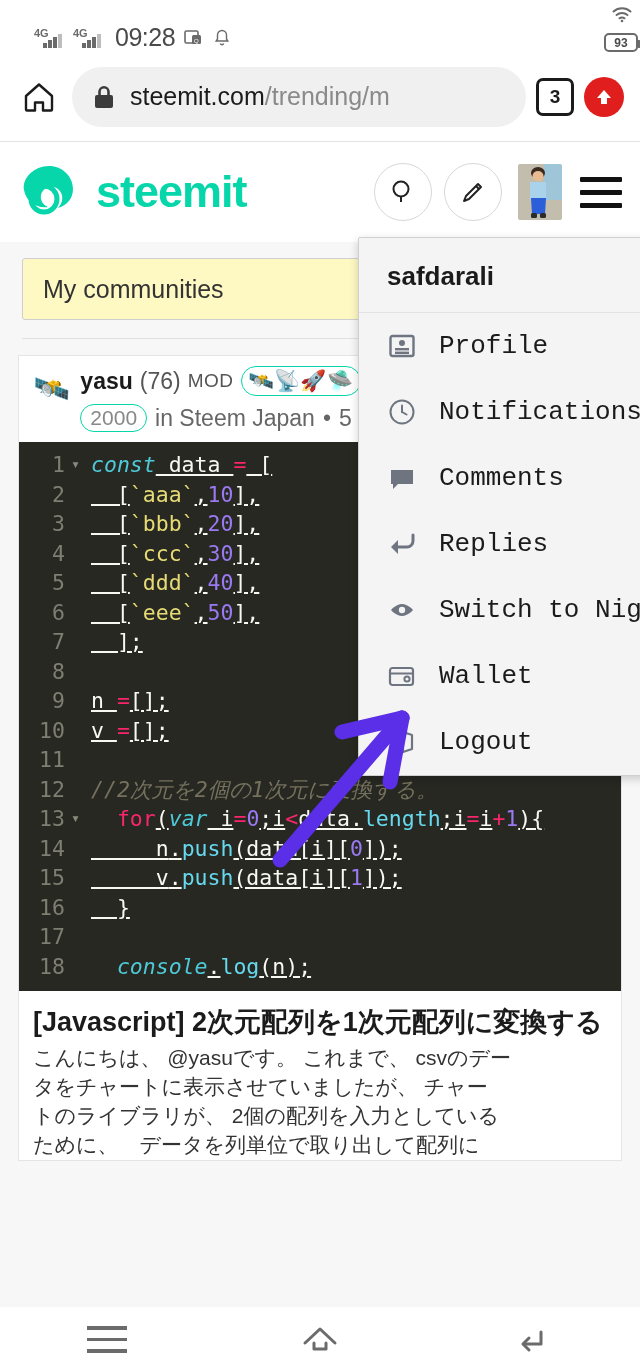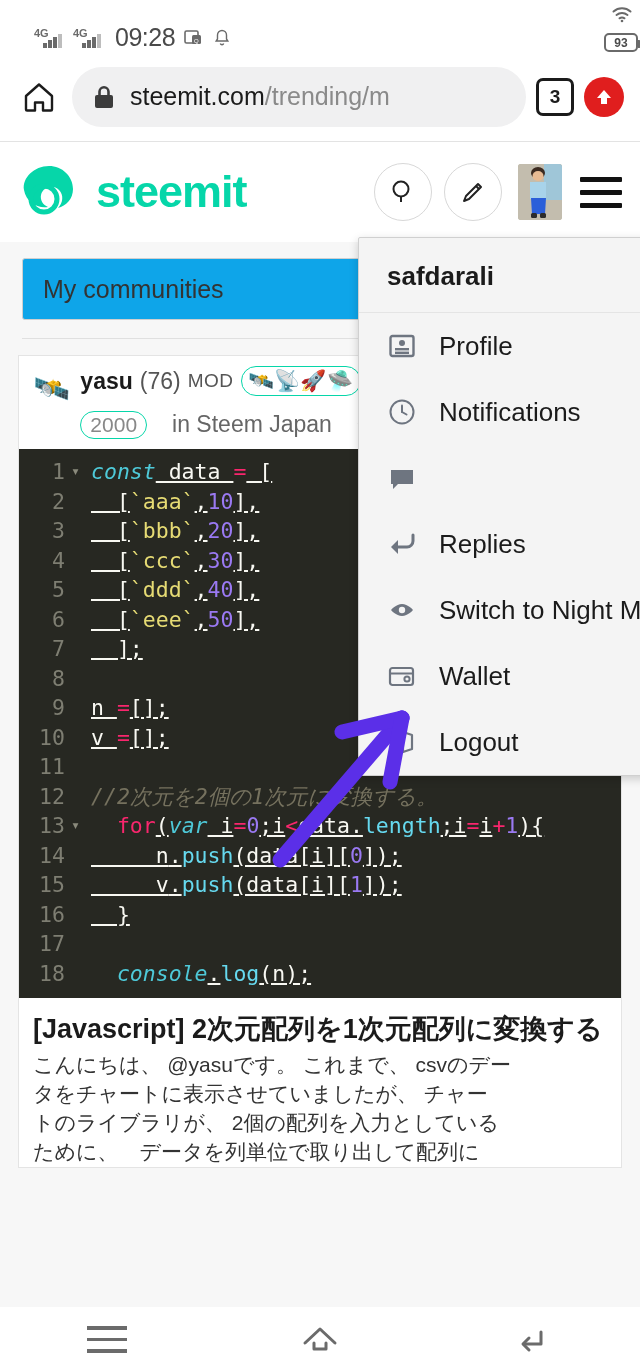--- a/index.html
+++ b/index.html
@@ -69,39 +69,39 @@
   .logo-word { font-size: 45px; font-weight: 700; color: #06d6a9; letter-spacing: -1px; }
   .hbtn { width: 58px; height: 58px; border-radius: 50%; border: 1.5px solid #d8d8d8;
           background:#fff; display: flex; align-items: center; justify-content: center; margin-left: 12px;}
   .avatar { width: 44px; height: 56px; margin-left: 16px; overflow: hidden; border-radius: 3px;
             background: #b9b3a2; position: relative; }
   .hamb { margin-left: 18px; width: 42px; display: flex; flex-direction: column; gap: 8px; }
   .hamb i { display: block; height: 5px; background: #111; border-radius: 1px; }
 
   .commrow { padding: 16px 22px 0 22px; }
   .commbox {
-    height: 62px; background: #0ea5e9; border: 1px solid #cfcfcf; border-radius: 3px;
+    height: 62px; background: #fef9c3; border: 1px solid #cfcfcf; border-radius: 3px;
     display: flex; align-items: center; padding: 0 20px; font-size: 25px; color: #333;
   }
   .divider { margin: 18px 22px 0 22px; border-top: 1px solid #e0e0e0; }
 
   
   .card { margin: 16px 18px 0 18px; background: #fff; border: 1px solid #e4e4e4; }
   .posthead { display: flex; padding: 10px 14px 6px 14px; gap: 10px; }
   .commavatar { font-size: 30px; line-height: 1; padding-top: 8px; }
   .postmeta { flex: 1; min-width: 0; }
   .line1 { display: flex; align-items: center; gap: 7px; font-size: 23px; white-space: nowrap; }
   .author { font-weight: 700; color: #1b1b1b; }
   .rep { color: #555; }
   .modtag { color: #555; font-size: 19px; letter-spacing: 0.5px; }
   .badgepill {
     border: 1.5px solid #06d6a9; border-radius: 16px; padding: 1px 7px;
     font-size: 21px; display: inline-flex; gap: 3px; line-height: 1.25;
   }
-  .line2 { display: flex; gap: 25px; font-size: 23px; color: #666; margin-top: 15px; white-space: nowrap;}
+  .line2 { display: flex; align-items: center; gap: 8px; font-size: 23px; color: #666; margin-top: 8px; white-space: nowrap;}
   .countpill { border: 1.5px solid #06d6a9; border-radius: 16px; padding: 1px 9px; color: #888; font-size: 21px; }
 
   
   .codewrap { margin: 4px 0 0 0; background: #272822; padding: 8px 0 10px 0; }
   .codetable { font-family: "DejaVu Sans Mono", "Liberation Mono", monospace;
                font-size: 21.5px; line-height: 29.5px; width: 100%; border-collapse: collapse;}
   .codetable td { padding: 0; vertical-align: top; }
   .ln { width: 52px; text-align: right; color: #7e7e72; padding-right: 6px !important;
         user-select: none; }
   .fold { width: 16px; color: #8a8a7c; font-size: 15px; }
@@ -123,21 +123,21 @@
   
   .menu {
     position: absolute; top: 237px; left: 358px; width: 300px; 
     background: #f4f4f4; border: 1px solid #d0d0d0; border-radius: 2px;
     box-shadow: 0 3px 10px rgba(0,0,0,0.18); z-index: 40; overflow: hidden;
   }
   .menu-user { font-size: 26px; font-weight: 700; color: #1b1b1b; padding: 23px 28px 20px 28px;
                border-bottom: 1px solid #e4e4e4; }
   .menu-item { display: flex; align-items: center; gap: 20px; padding: 16px 26px; }
   .mi-ic { width: 34px; height: 34px; flex: 0 0 34px; display:flex; align-items:center; justify-content:center; }
-  .mi-label { font-size: 26px; color: #1b1b1b; white-space: nowrap; }
+  .mi-label { font-size: 26px; color: #1b1b1b; white-space: nowrap; font-family: Liberation Mono, monospace; }
 
   
   .arrow { position: absolute; left: 250px; top: 690px; z-index: 60; pointer-events: none; }
 
   
   .navbar { position: absolute; bottom: 0; left: 0; width: 640px; height: 65px;
             background: #ffffff; display: flex; align-items: center; }
   .nav-btn { flex: 1; display: flex; align-items: center; justify-content: center; }
   .nav-lines { width: 40px; display: flex; flex-direction: column; gap: 8px; }
   .nav-lines i { display: block; height: 3.5px; background: #6b6b6b; }
@@ -431,20 +431,21 @@
       </span>
       <span class="mi-label">Notifications</span>
     </div>
 
     <div class="menu-item">
       <span class="mi-ic">
         <svg width="30" height="30" viewBox="0 0 30 30">
             <path d="M4 7h22v14H11l-5 5v-5H4z" fill="#6e7580"></path>
           </svg>
       </span>
+      <span class="mi-label">Comments</span>
     </div>
 
     <div class="menu-item">
       <span class="mi-ic">
         <svg width="32" height="30" viewBox="0 0 32 30">
             <path d="M27 6v6a6 6 0 0 1-6 6H8" fill="none" stroke="#6e7580" stroke-width="3" stroke-linecap="round"></path>
             <path d="M12 11L5 18l7 7z" fill="#6e7580"></path>
           </svg>
       </span>
       <span class="mi-label">Replies</span>

